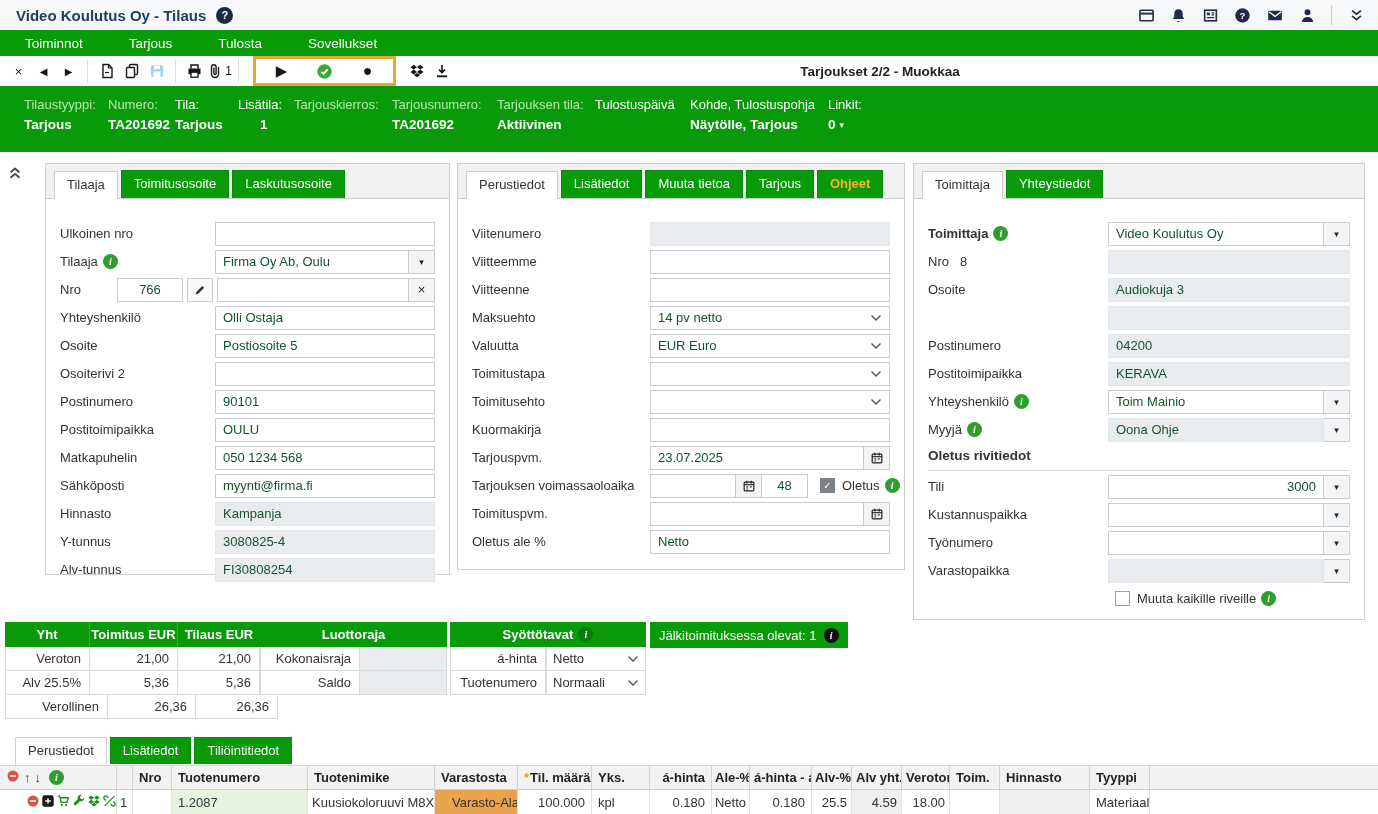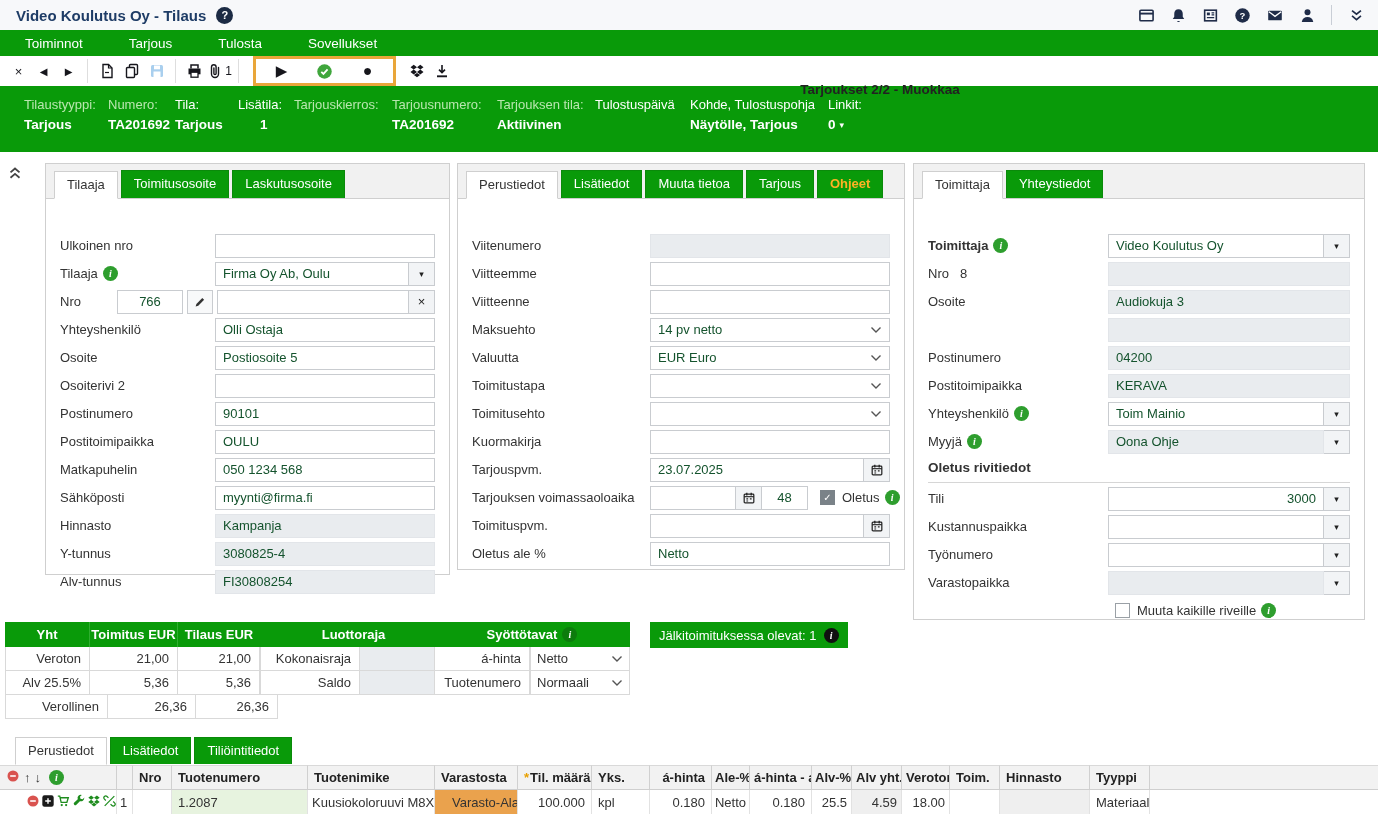--- a/index.html
+++ b/index.html
@@ -21,21 +21,21 @@
 
   
   .toolbar { height:30px; background:#fff; display:flex; align-items:center; padding-left:6px; position:relative; }
   .tbtn { min-width:25px; height:26px; display:flex; align-items:center; justify-content:center; color:#16161c; }
   .tbtn .glyph { font-size:13px; }
   .tbtn .glyph.small { font-size:10px; }
   .tsep { width:1px; height:24px; background:#dedede; margin:0 6px; }
   .att-count { font-size:12px; color:#16161c; margin-left:2px; }
   .hl-group { display:flex; align-items:center; gap:18px; border:3px solid #e9a63a; height:30px; padding:0 13px; margin:0 8px; }
   .view-title { position:absolute; left:770px; top:0; height:100%; width:220px; display:flex;
-    align-items:center; justify-content:center; font-weight:bold; font-size:13.5px; color:#222;margin-top:18px; }
+    align-items:center; justify-content:center; font-weight:bold; font-size:13.5px; color:#222; }
 
   
   .statusbar { height:66px; background:#099a09; display:flex; padding:11px 0 0 24px; }
   .sb-col { flex:0 0 auto; }
   .sb-label { font-size:13px; color:#fff; }
   .sb-label.pale { color:#b9e6af; }
   .sb-value { font-size:13.5px; font-weight:bold; color:#fff; margin-top:5px; display:flex; align-items:center; gap:4px; }
   .sb-value .indent { padding-left:22px; }
   .sb-caret { font-size:9px; }
 
@@ -46,21 +46,21 @@
   .panel { position:absolute; background:#fff; border:1px solid #cfcfcf; }
   #panel1 { left:45px; top:11px; width:405px; height:412px; }
   #panel2 { left:457px; top:11px; width:448px; height:407px; }
   #panel3 { left:913px; top:11px; width:452px; height:457px; }
 
   .ptabs { display:flex; gap:3px; background:#f1f1f1; padding:6px 0 0 8px; border-bottom:1px solid #cfcfcf; }
   .tab { font-size:13px; padding:5px 12px 6px; background:#099a09; color:#fff; border:1px solid #0a8a0a; border-bottom:none; cursor:default; }
   .tab.active { background:#fff; color:#333; border:1px solid #cfcfcf; border-bottom:1px solid #fff; position:relative; top:1px; }
   .tab.warn { color:#ffb224; font-weight:bold; }
 
-  .pbody { padding:19px 4px;margin-top:12px; }
+  .pbody { padding:19px 4px; }
   .frow { display:flex; align-items:center; margin:3px 10px; height:25px; }
   .flabel { display:flex; align-items:center; gap:5px; font-size:13px; color:#333; padding-right:6px; }
   .lw155 { flex:0 0 155px; } .lw57 { flex:0 0 57px; } .lw178 { flex:0 0 178px; } .lw180 { flex:0 0 180px; }
   .bold { font-weight:bold; }
   .fld { flex:1; height:24px; border:1px solid #c9ccd0; background:#fff; display:flex; align-items:center;
     padding:0 7px; font-size:13px; color:#14532d; min-width:0; }
   .fld.ro { background:#e9ecef; border-color:#e2e5e9; }
   .fld.center { justify-content:center; } .fld.right { justify-content:flex-end; }
   .cbtn { flex:0 0 26px; height:24px; border:1px solid #c9ccd0; border-left:none; background:#f2f4f6;
     display:flex; align-items:center; justify-content:center; color:#222; font-size:9px; }
@@ -603,21 +603,21 @@
     <div class="t-row">
       <div class="t-cell first" style="width:100px">Kokonaisraja</div>
       <div class="t-cell ro" style="width:87px"></div>
     </div>
     <div class="t-row">
       <div class="t-cell first" style="width:100px">Saldo</div>
       <div class="t-cell ro" style="width:87px"></div>
     </div>
   </div>
 
-  <div class="stbl" style="left:434px">
+  <div class="stbl" style="left:450px">
     <div class="t-row">
         <div class="t-head" style="width:196px;border-right:none">
           <span>Syöttötavat</span>
           <span class="info dim">i</span>
         </div>
       </div>
     <div class="t-row">
       <div class="t-cell first" style="width:96px">á-hinta</div>
       <div class="mini-select" style="width:100px">
           <span>Netto</span>

